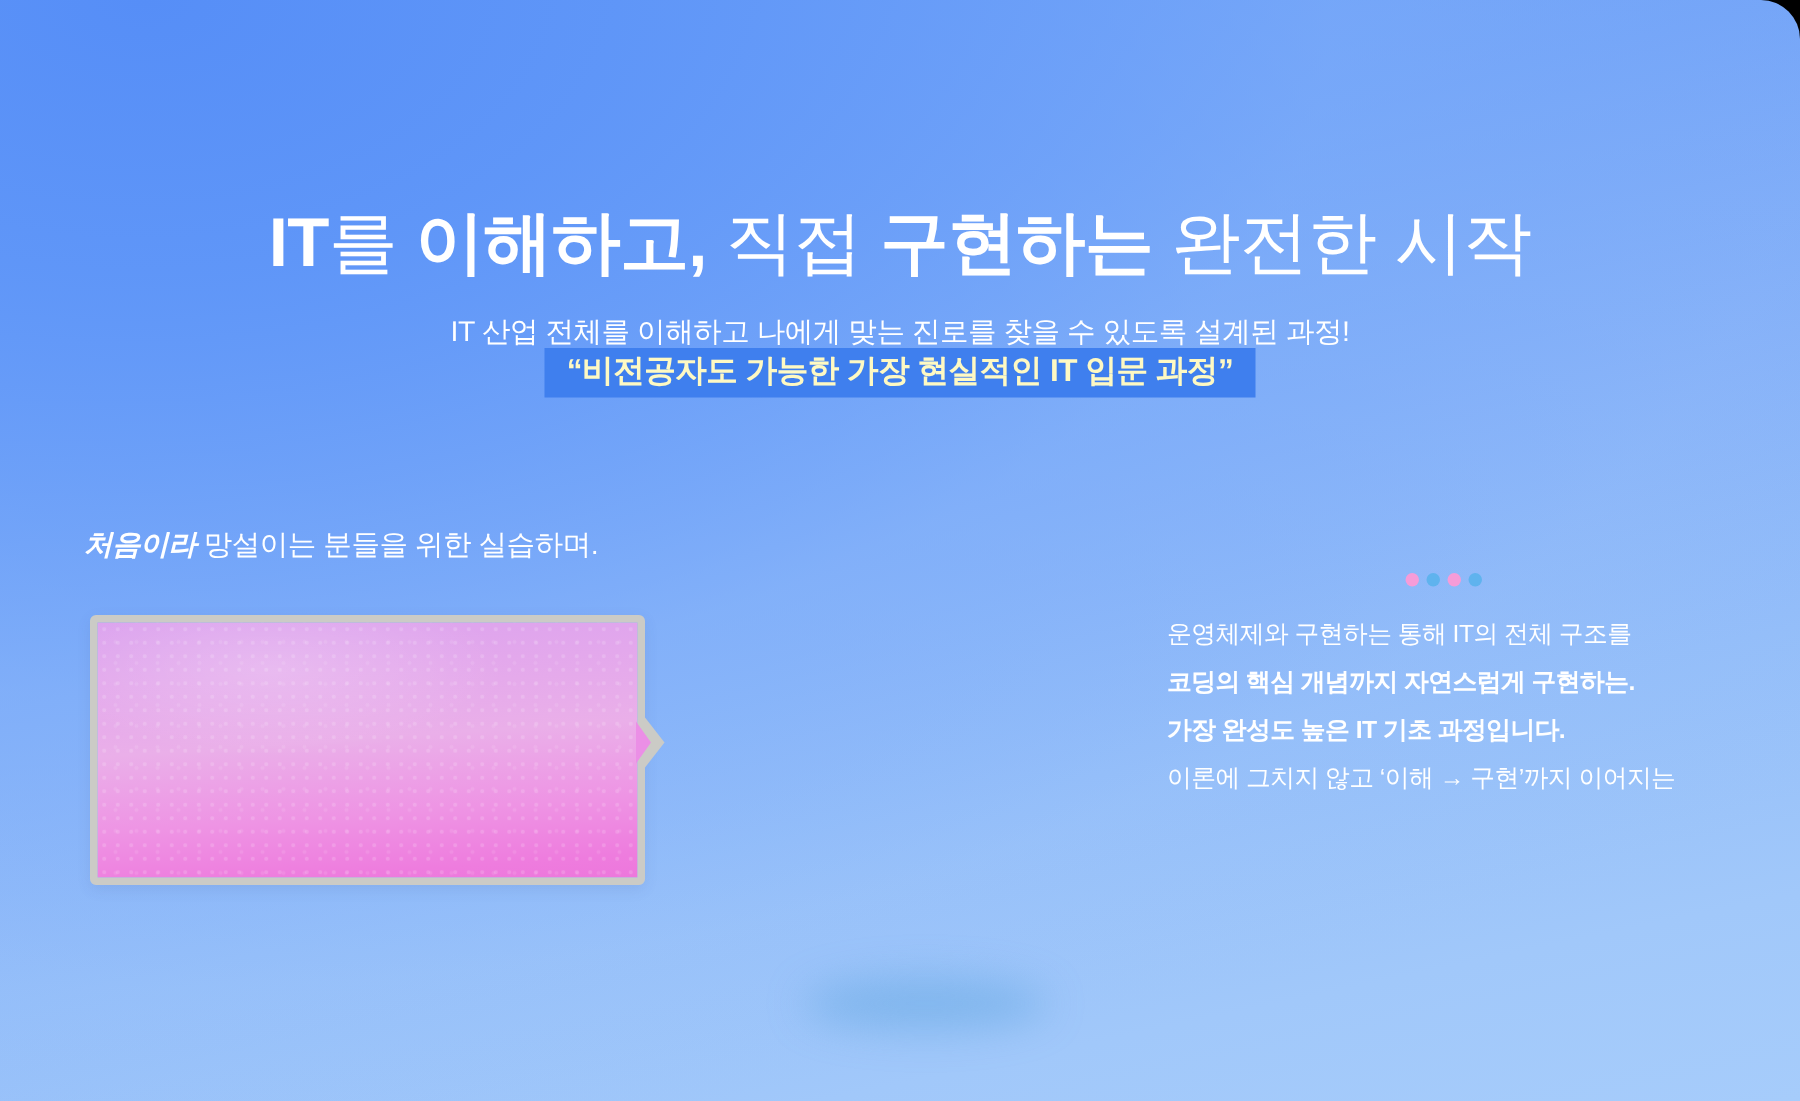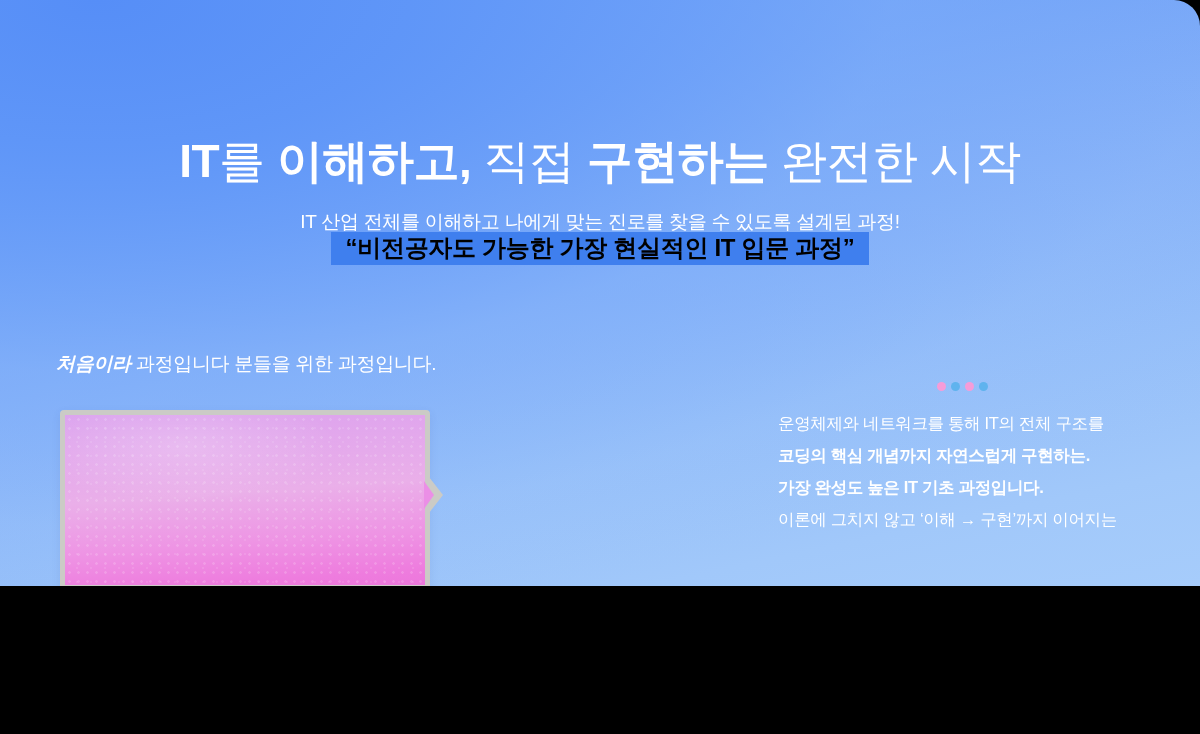--- a/index.html
+++ b/index.html
@@ -10,21 +10,21 @@
   body {
     width: 1200px;
     height: 734px;
     overflow: hidden;
     font-family: "Liberation Sans", "DejaVu Sans", sans-serif;
   }
 
   #stage {
     position: relative;
     width: 1200px;
-    height: 586px;
+    height: 734px;
     overflow: hidden;
     background:
       radial-gradient(120% 115% at 8% 0%, rgba(86,142,247,1) 0%, rgba(95,150,248,0.96) 22%, rgba(128,176,250,0.55) 55%, rgba(160,200,251,0.18) 78%, rgba(160,200,251,0) 100%),
       linear-gradient(168deg, #5B91F5 0%, #6C9EF7 26%, #82AEF8 48%, #93BDF9 68%, #A1C8FA 86%, #A6CCFB 100%);
     border-top-right-radius: 26px;
   }
 
   
   #smudge {
     position: absolute;
@@ -70,22 +70,22 @@
   #hero-badge-wrap {
     position: absolute;
     left: 0;
     top: 232px;
     width: 1200px;
     text-align: center;
   }
   #hero-badge {
     display: inline-block;
     background: #3F7FEE;
-    color: #000000;
-    font-size: 24px;
+    color: #fef9c3;
+    font-size: 21px;
     font-weight: 700;
     letter-spacing: -0.3px;
     line-height: 26px;
     padding: 3px 15px 4px 15px;
     white-space: nowrap;
   }
 
   
   #left-heading {
     position: absolute;
@@ -187,35 +187,35 @@
   <div id="smudge"></div>
 
   <h1 id="hero-title"><span class="b">IT</span><span class="r">를 </span><span class="b">이해하고,</span><span class="r"> 직접 </span><span class="b">구현하는</span><span class="r"> 완전한 시작</span></h1>
 
   <div id="hero-sub">IT 산업 전체를 이해하고 나에게 맞는 진로를 찾을 수 있도록 설계된 과정!</div>
 
   <div id="hero-badge-wrap">
     <span id="hero-badge">“비전공자도 가능한 가장 현실적인 IT 입문 과정”</span>
   </div>
 
-  <div id="left-heading"><span class="b">처음이라</span><span class="r"> 과정입니다 분들을 위한 과정입니다.</span></div>
+  <div id="left-heading"><span class="b">처음이라</span><span class="r"> 망설이는 분들을 위한 실습하며.</span></div>
 
   <div id="pink-card">
     <div id="pink-card-texture"></div>
   </div>
   <div id="pink-notch-outer"></div>
   <div id="pink-notch-inner"></div>
 
   <div id="dots">
       <span class="dot pink" style="background: rgb(246, 156, 216);"></span>
       <span class="dot blue" style="background: rgb(95, 179, 238);"></span>
       <span class="dot pink" style="background: rgb(246, 156, 216);"></span>
       <span class="dot blue" style="background: rgb(95, 179, 238);"></span>
     </div>
 
   <div id="right-para">
-      <div class="line r">운영체제와 네트워크를 통해 IT의 전체 구조를</div>
+      <div class="line r">운영체제와 구현하는 통해 IT의 전체 구조를</div>
       <div class="line b">코딩의 핵심 개념까지 자연스럽게 구현하는.</div>
       <div class="line b">가장 완성도 높은 IT 기초 과정입니다.</div>
       <div class="line r">이론에 그치지 않고 ‘이해 → 구현’까지 이어지는</div>
     </div>
 
 </div>
 
 </body></html>

